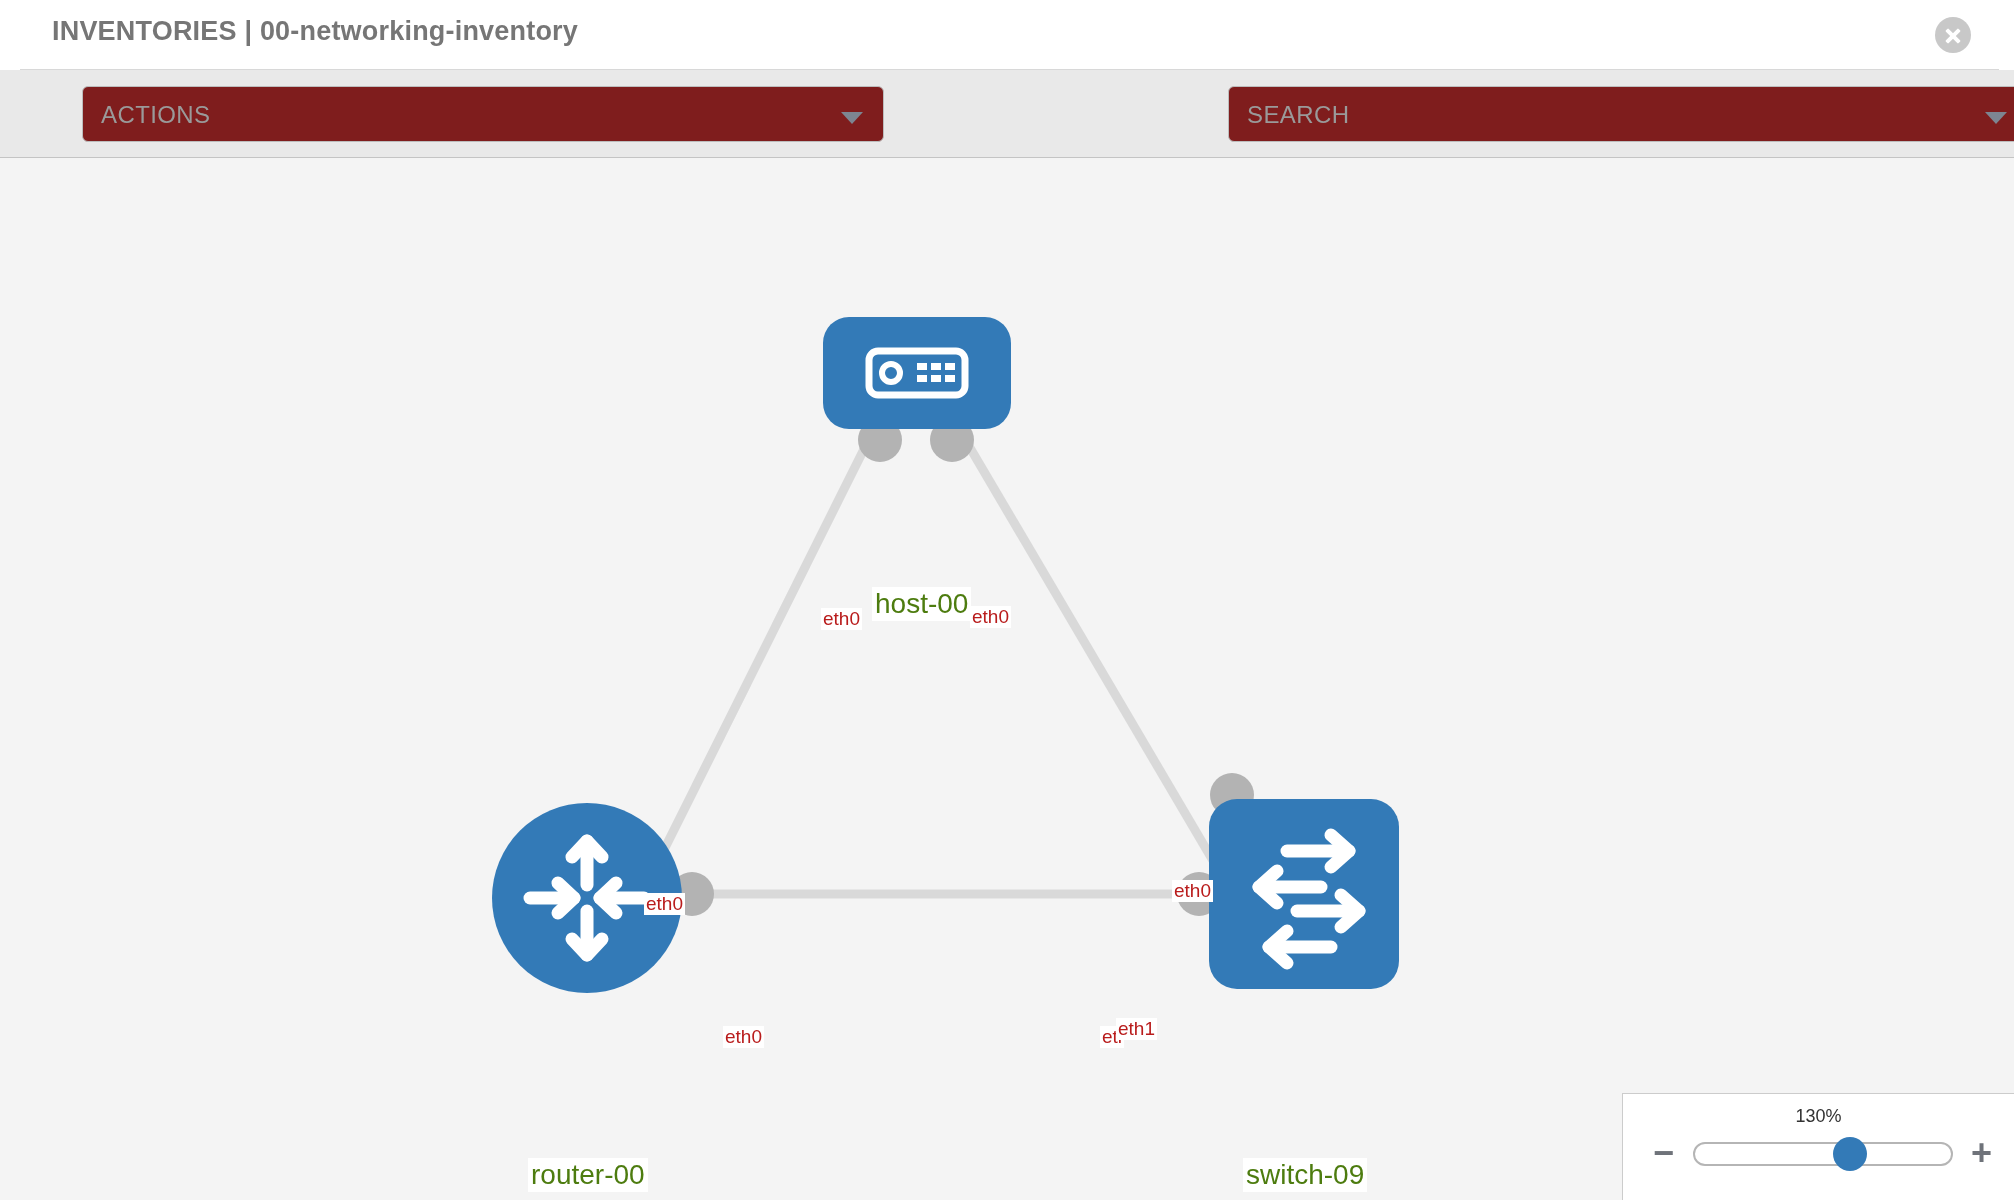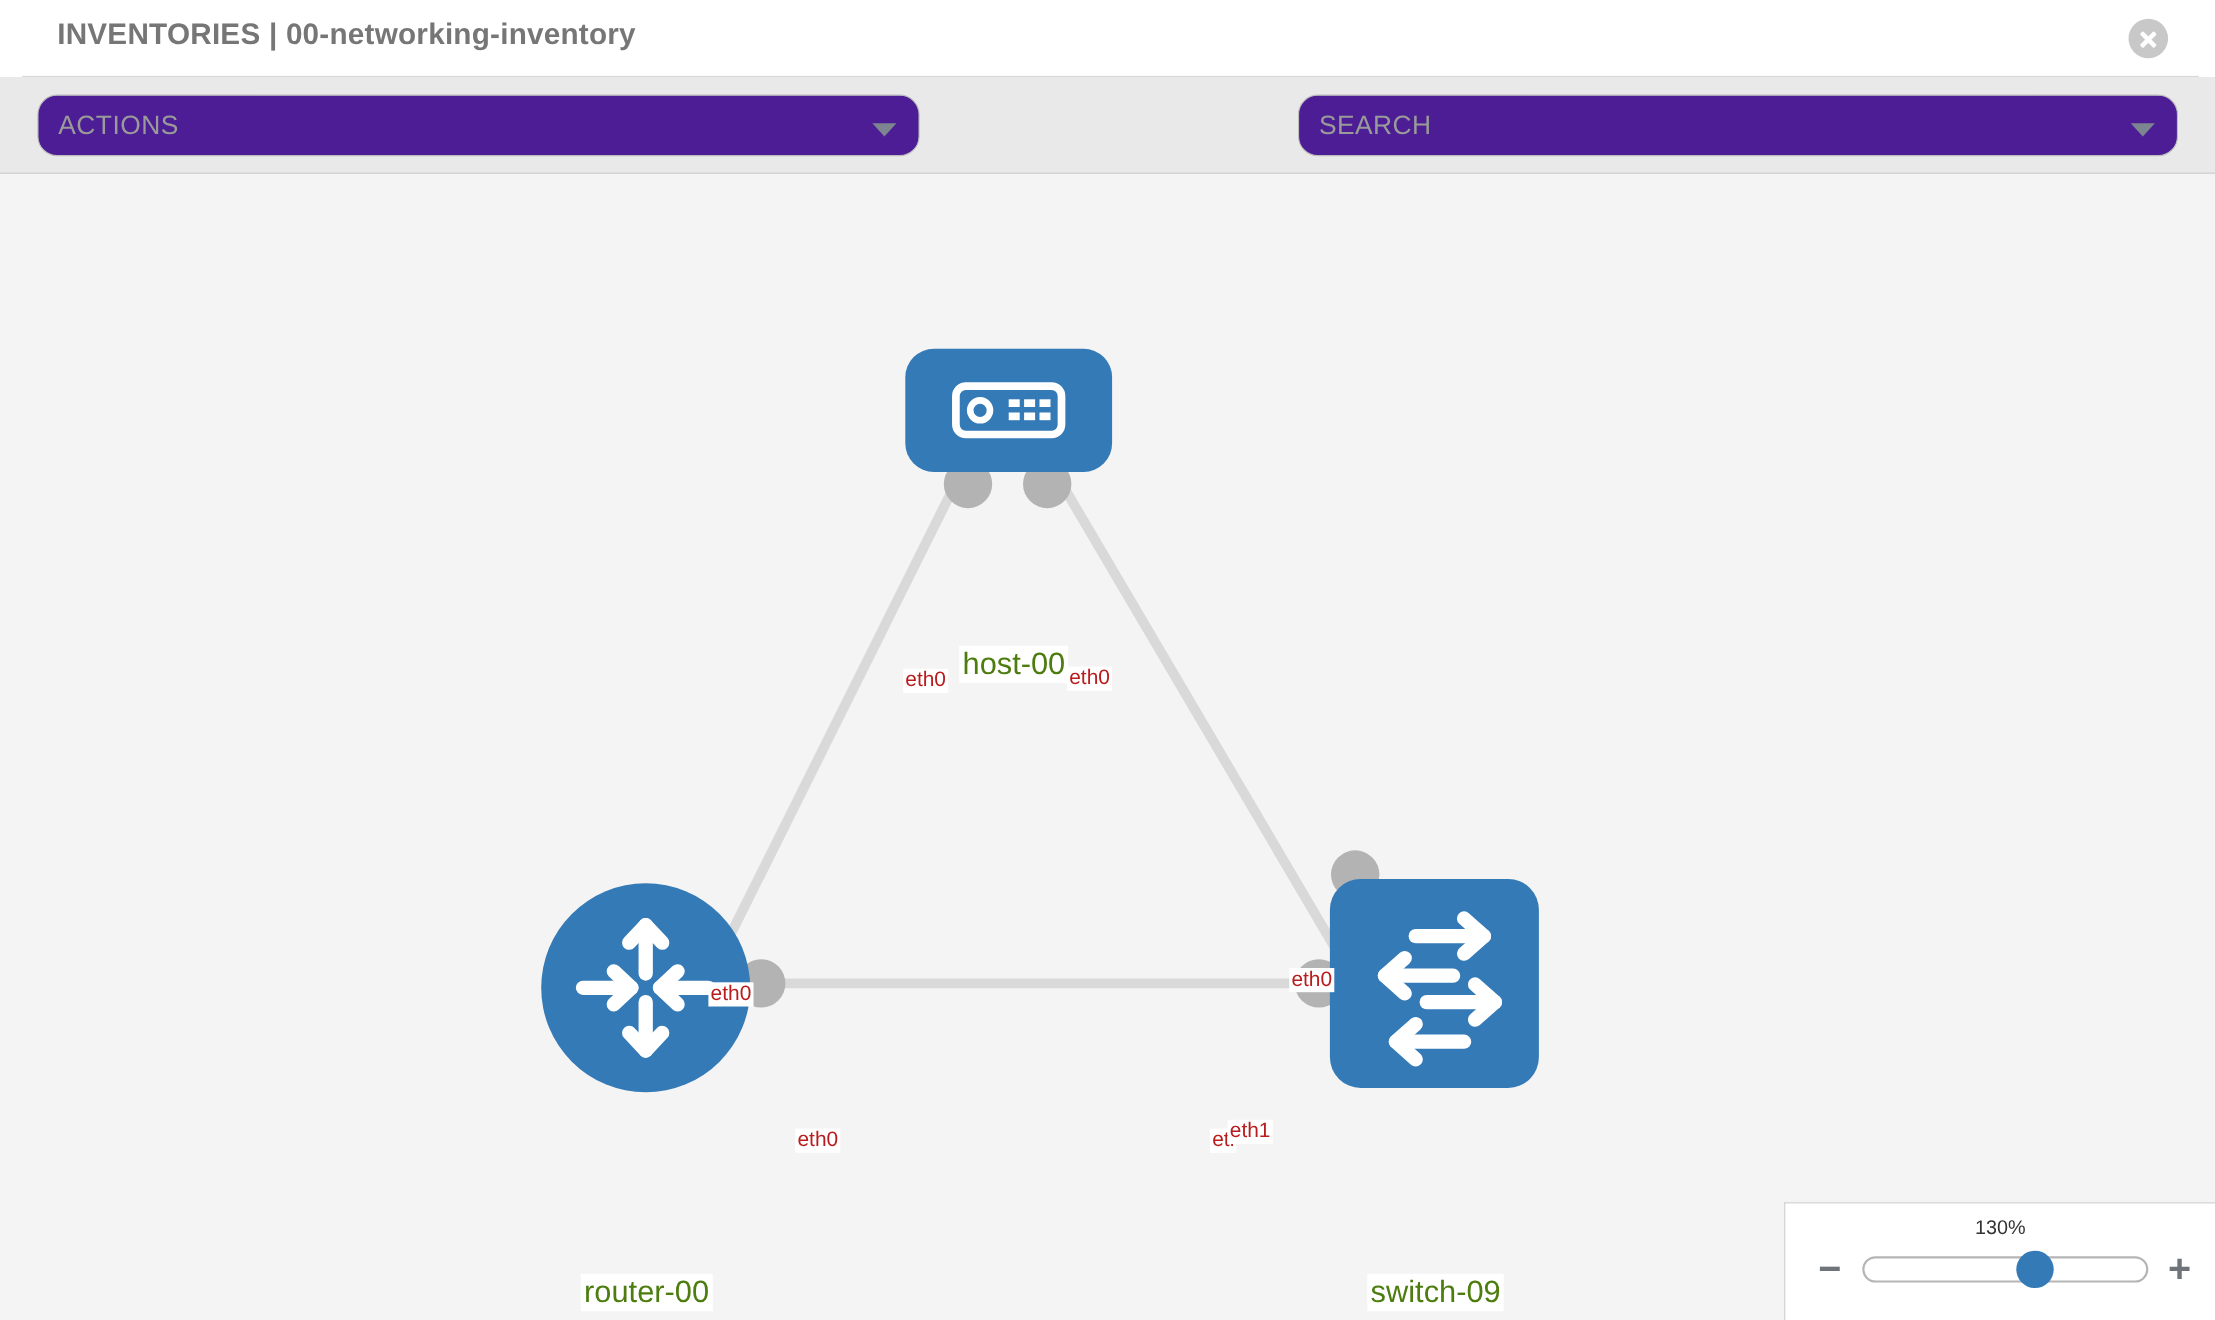--- a/index.html
+++ b/index.html
@@ -43,24 +43,25 @@
   
   .toolbar {
     position: absolute; left: 0; top: 70px;
     width: 2014px; height: 88px;
     background: #e9e9e9;
     border-bottom: 1px solid #c4c4c4;
   }
   .select-box {
     position: absolute;
     height: 56px;
-    background: #4c1d95;
+    background: #7f1d1d;
     border: 1px solid #bdbdbd;
-    border-radius: 18px;
-    cursor: pointer;
+    border-radius: 6px;
+    cursor: pointer;
+    margin-left: 48px;
   }
   .select-box .sel-label {
     position: absolute; left: 18px; top: 14px;
     font-size: 24px; color: #9a9a9a;
     letter-spacing: 0.4px;
     white-space: nowrap;
   }
   .caret {
     position: absolute; right: 20px; top: 25px;
     width: 0; height: 0;

